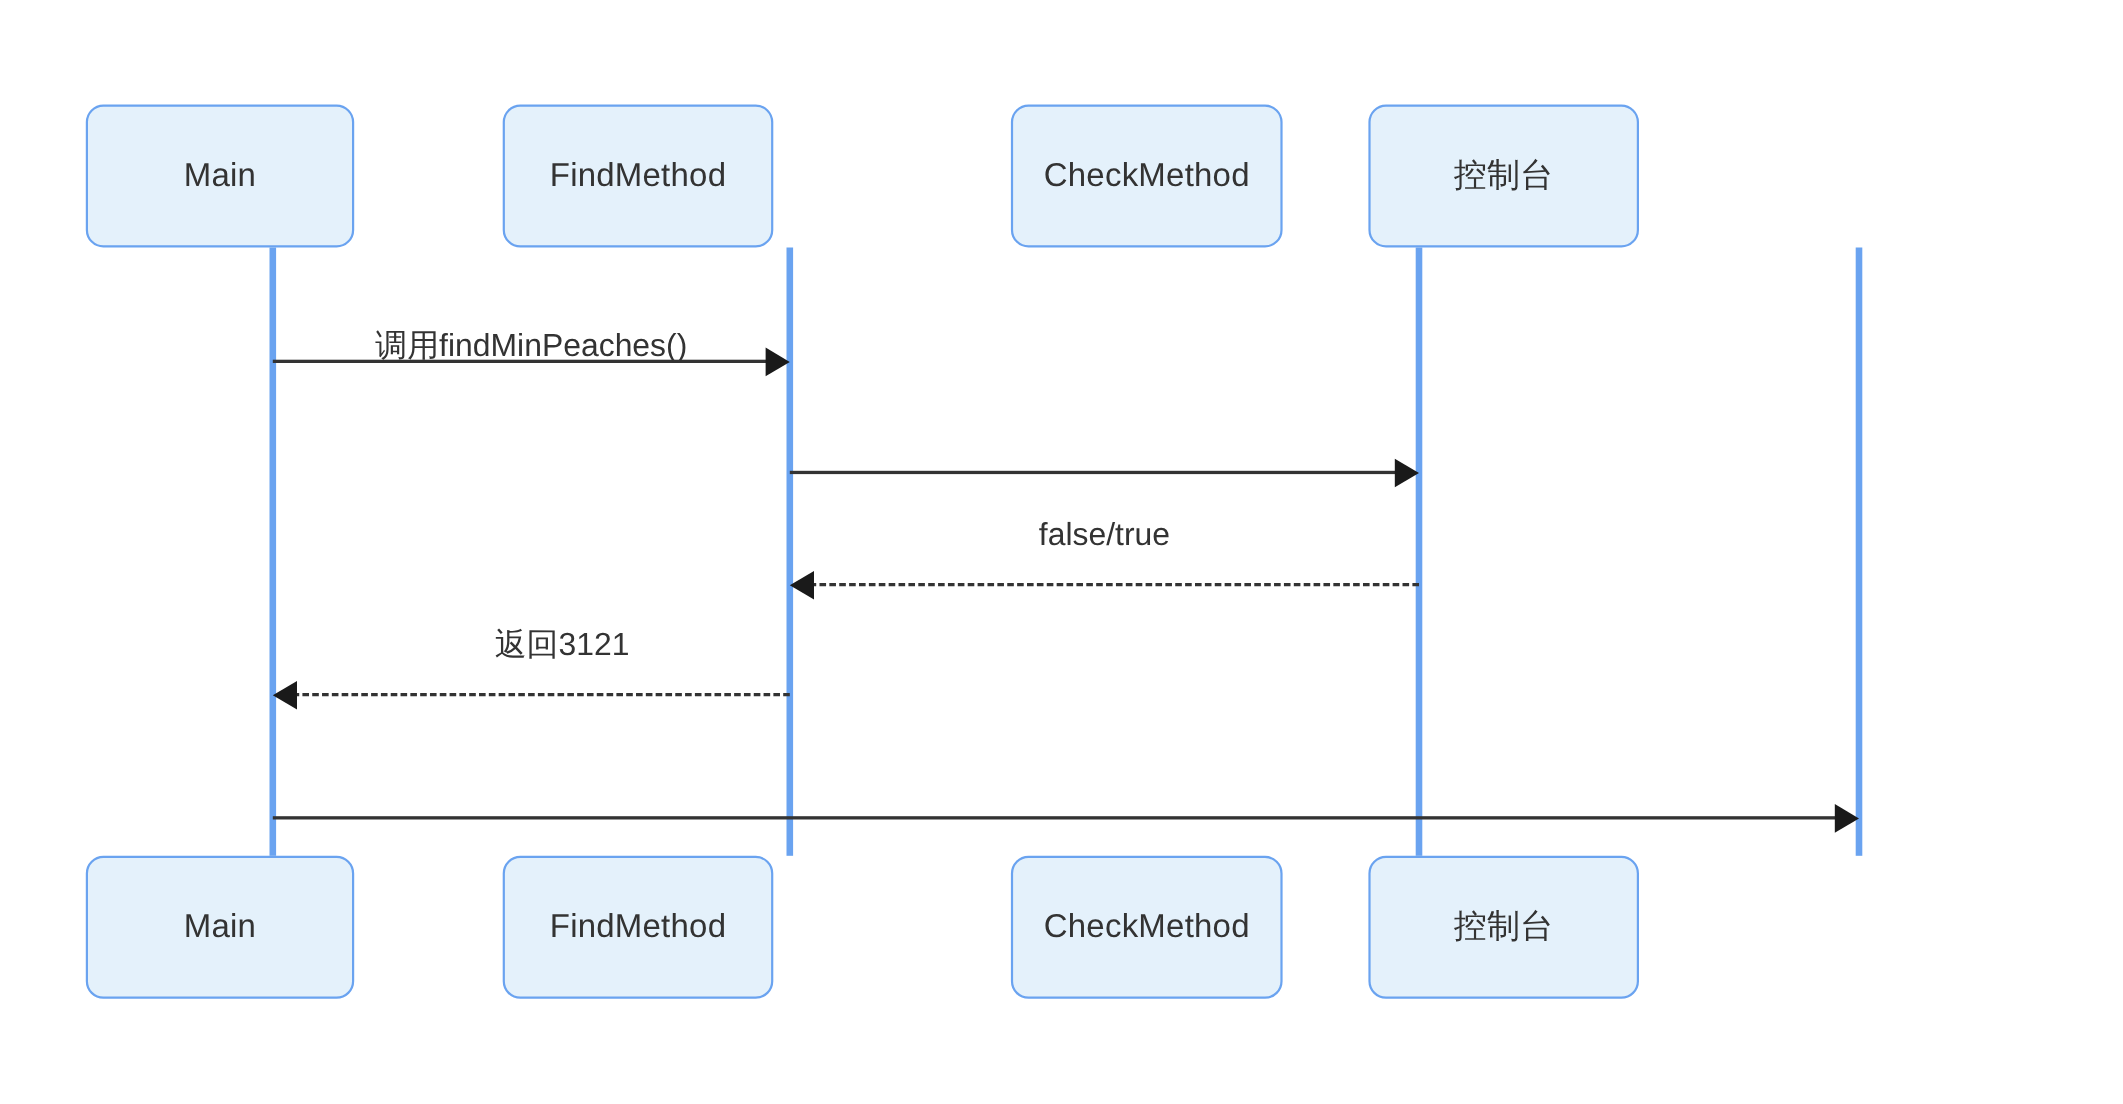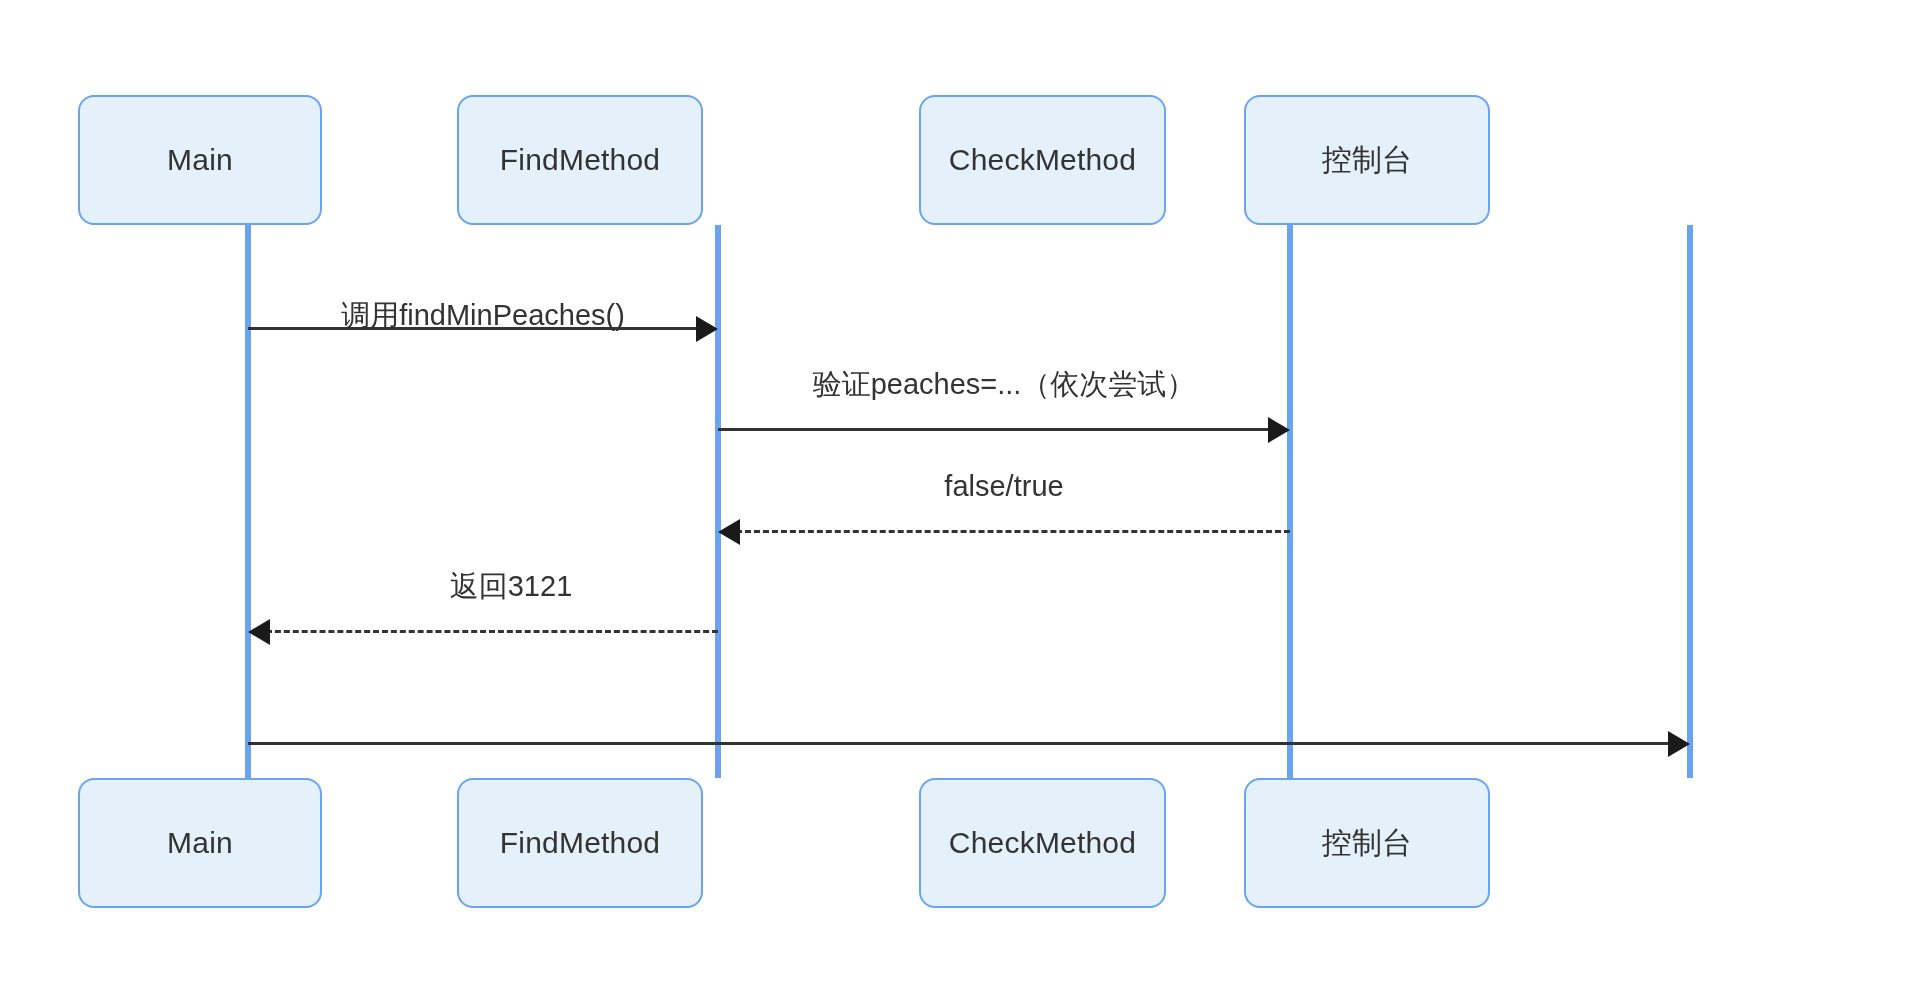--- a/index.html
+++ b/index.html
@@ -102,21 +102,20 @@
       <span class="participant-label">CheckMethod</span>
     </div>
     <div class="participant-box" style="left: 1244px; top: 778px; width: 246px; height: 130px;">
       <span class="participant-label">控制台</span>
     </div>
     <div class="msg-line" style="top: 327px; left: 248px; width: 452px;"></div>
     <div class="arrowhead right" style="top: 316px; left: 696px;"></div>
     <div class="msg-label" style="left: 483px; top: 268px; margin-top: 32px;">调用findMinPeaches()</div>
     <div class="msg-line" style="top: 428px; left: 718px; width: 554px;"></div>
     <div class="arrowhead right" style="top: 417px; left: 1268px;"></div>
-    <div class="msg-label" style="left: 1004px; top: 369px;">验证peaches=...（依次尝试）</div>
     <div class="msg-line dashed" style="top: 530px; left: 736px; width: 554px;"></div>
     <div class="arrowhead left" style="top: 519px; left: 718px;"></div>
     <div class="msg-label" style="left: 1004px; top: 471px; text-align: right;">false/true</div>
     <div class="msg-line dashed" style="top: 630px; left: 266px; width: 452px;"></div>
     <div class="arrowhead left" style="top: 619px; left: 248px;"></div>
     <div class="msg-label" style="left: 511px; top: 571px;">返回3121</div>
     <div class="msg-line" style="top: 742px; left: 248px; width: 1424px;"></div>
     <div class="arrowhead right" style="top: 731px; left: 1668px;"></div>
   </div>
 

